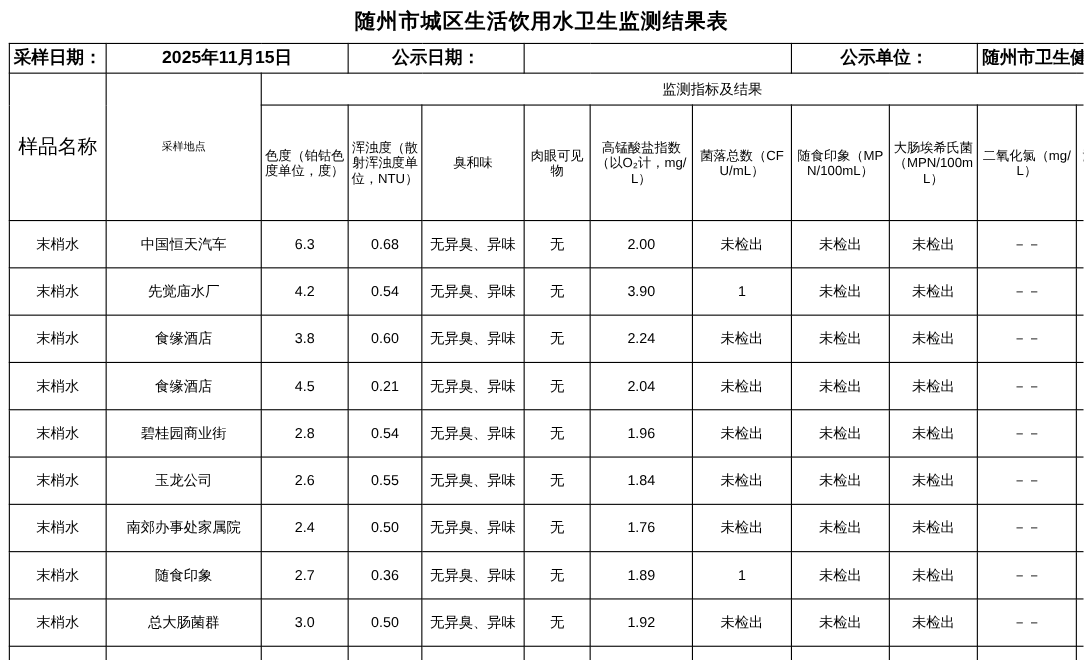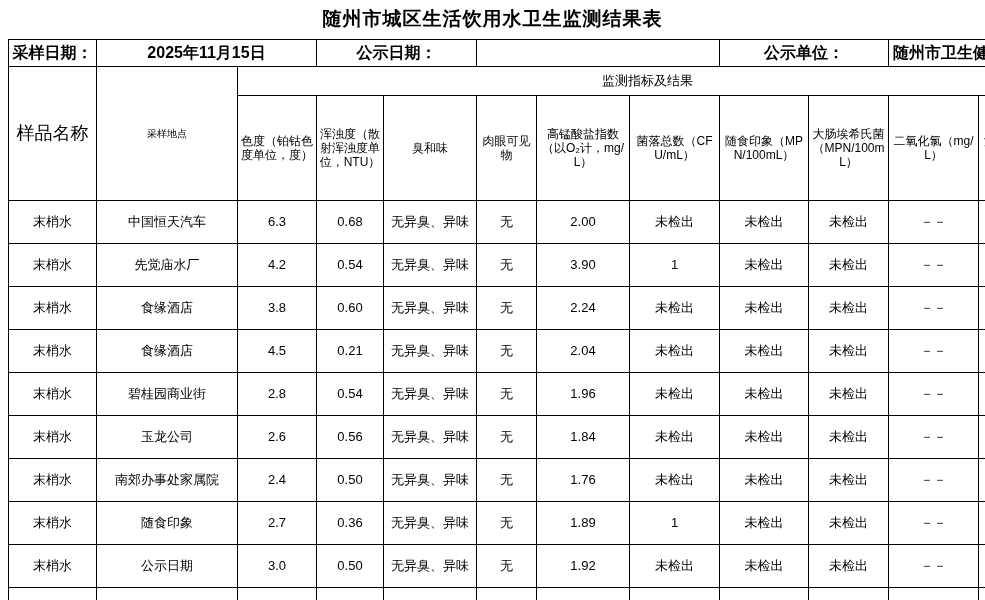--- a/index.html
+++ b/index.html
@@ -196,21 +196,21 @@
         <td class="row-cell">未检出</td>
         <td class="row-cell">未检出</td>
         <td class="row-cell">未检出</td>
         <td class="row-cell">－－</td>
         <td class="row-cell">0.47</td>
       </tr>
       <tr class="data-row">
         <td class="row-cell">末梢水</td>
         <td class="row-cell">玉龙公司</td>
         <td class="row-cell">2.6</td>
-        <td class="row-cell">0.56</td>
+        <td class="row-cell">0.55</td>
         <td class="row-cell nowrap">无异臭、异味</td>
         <td class="row-cell">无</td>
         <td class="row-cell">1.84</td>
         <td class="row-cell">未检出</td>
         <td class="row-cell">未检出</td>
         <td class="row-cell">未检出</td>
         <td class="row-cell">－－</td>
         <td class="row-cell">0.66</td>
       </tr>
       <tr class="data-row">
@@ -236,21 +236,21 @@
         <td class="row-cell">无</td>
         <td class="row-cell">1.89</td>
         <td class="row-cell">1</td>
         <td class="row-cell">未检出</td>
         <td class="row-cell">未检出</td>
         <td class="row-cell">－－</td>
         <td class="row-cell">0.37</td>
       </tr>
       <tr class="data-row">
         <td class="row-cell">末梢水</td>
-        <td class="row-cell">公示日期</td>
+        <td class="row-cell">总大肠菌群</td>
         <td class="row-cell">3.0</td>
         <td class="row-cell">0.50</td>
         <td class="row-cell nowrap">无异臭、异味</td>
         <td class="row-cell">无</td>
         <td class="row-cell">1.92</td>
         <td class="row-cell">未检出</td>
         <td class="row-cell">未检出</td>
         <td class="row-cell">未检出</td>
         <td class="row-cell">－－</td>
         <td class="row-cell">0.41</td>

